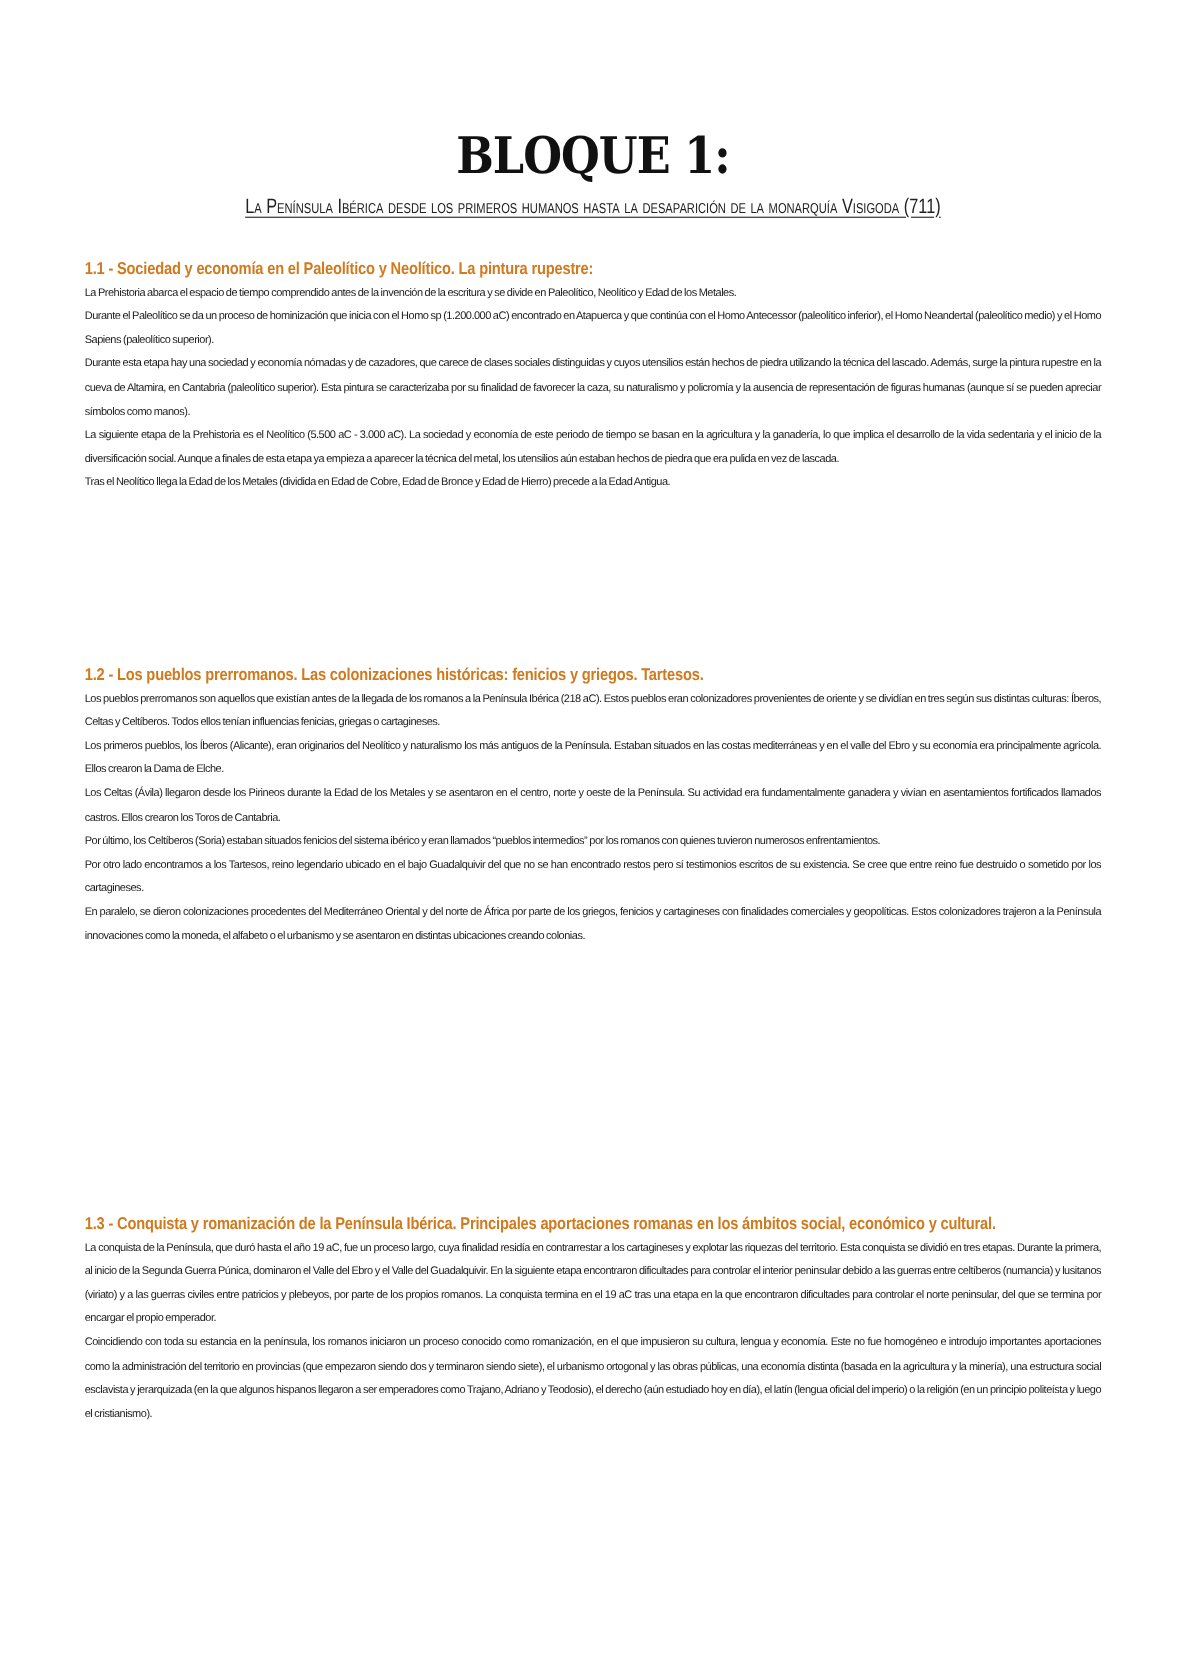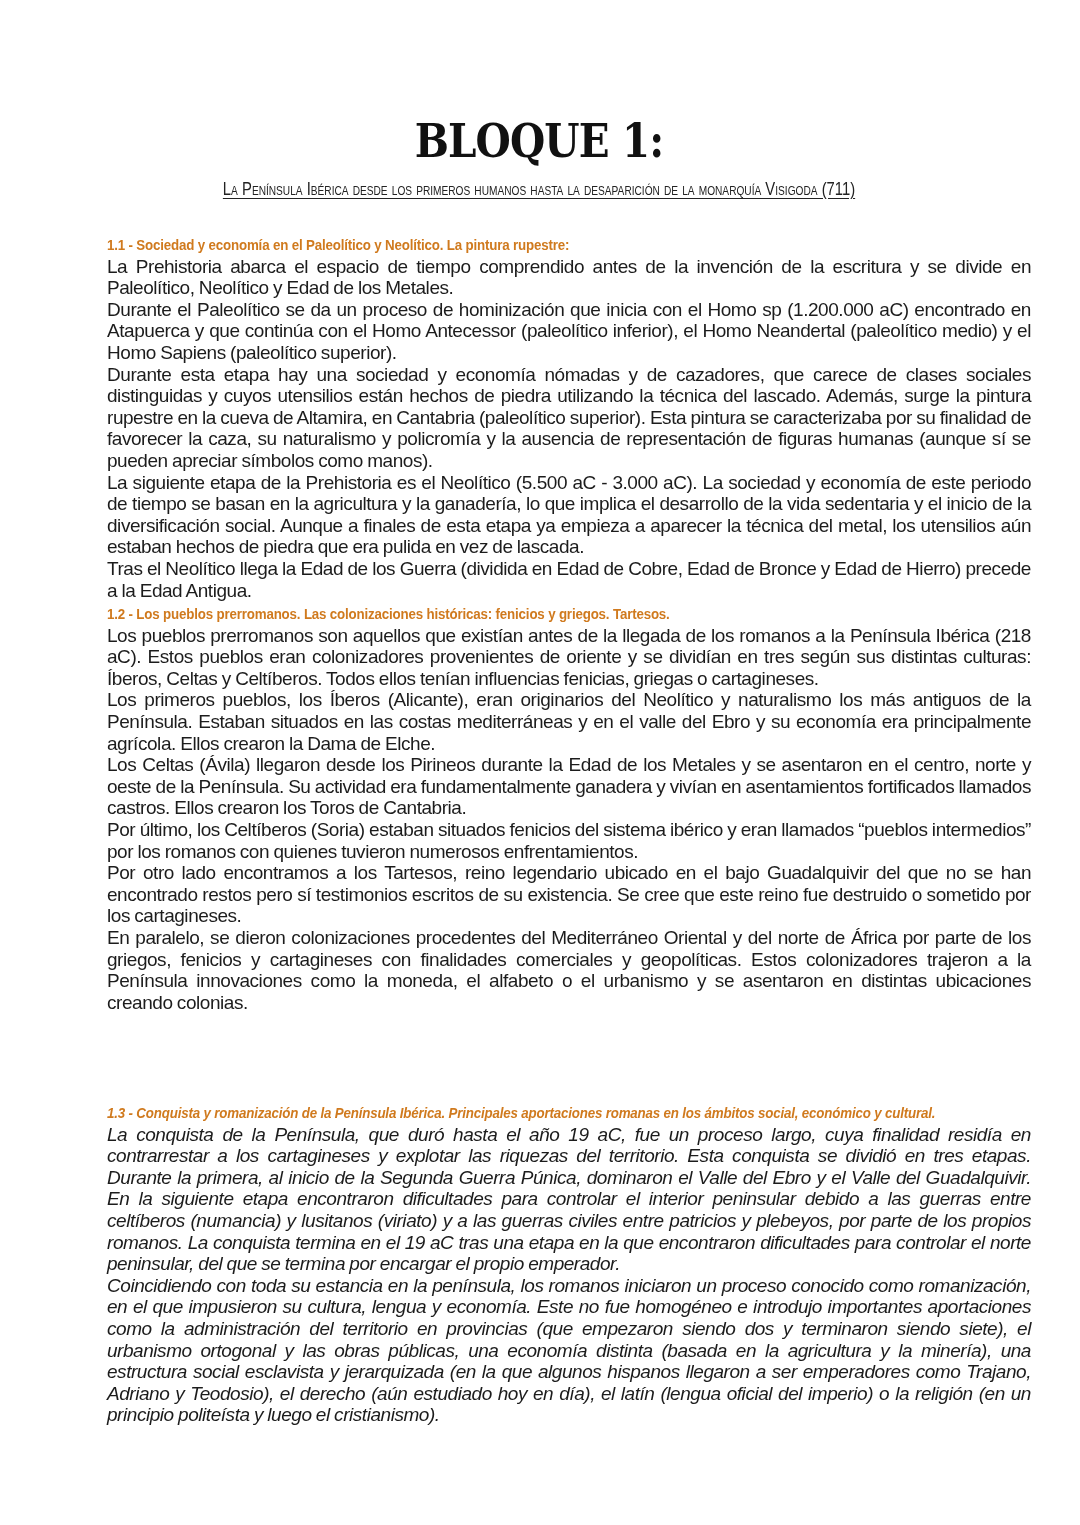--- a/index.html
+++ b/index.html
@@ -11,58 +11,58 @@
     font-size: 46px; letter-spacing: -1px; color: #111; line-height: 60px;
     transform: scaleX(0.88); transform-origin: center;
   }
   .subtitle {
     position: absolute; left: 0; width: 924px; top: 176px; text-align: center;
     font-family: "Liberation Sans", sans-serif; font-size: 19px; color: #222;
     text-decoration: underline; text-underline-offset: 3px;
     font-variant: small-caps; line-height: 26px;
     transform: scaleX(0.78); transform-origin: center; white-space: nowrap;
   }
-  .section { position: absolute; left: 0; width: 924px; margin-left: 30px; }
+  .section { position: absolute; left: 0; width: 924px; }
   .heading {
     font-family: "Liberation Sans", sans-serif; font-weight: bold; color: #D07A1E;
     font-size: 15.5px; line-height: 21.6px; white-space: nowrap;
     transform: scaleX(0.86); transform-origin: left; letter-spacing: -0.2px;
   }
   .para {
-    font-family: "Liberation Sans", sans-serif; font-size: 19px; line-height: 21.6px;
+    font-family: "Liberation Sans", sans-serif; font-size: 10px; line-height: 21.6px;
     text-align: justify; text-align-last: left; color: #1c1c1c; margin: 0;
     letter-spacing: -0.45px; word-spacing: -0.5px;
   }
   #s1 { top: 234px; }
   #s2 { top: 603px; }
-  #s3 { top: 1102px; font-style: italic; }
+  #s3 { top: 1102px; }
 </style>
 </head>
 <body>
 
 <div class="page">
   <h1 class="title">BLOQUE 1:</h1>
   <div class="subtitle">La Península Ibérica desde los primeros humanos hasta la desaparición de la monarquía Visigoda (711)</div>
 
   <div class="section" id="s1">
     <div class="heading">1.1 - Sociedad y economía en el Paleolítico y Neolítico. La pintura rupestre:</div>
     <p class="para">La Prehistoria abarca el espacio de tiempo comprendido antes de la invención de la escritura y se divide en Paleolítico, Neolítico y Edad de los Metales.</p>
     <p class="para">Durante el Paleolítico se da un proceso de hominización que inicia con el Homo sp (1.200.000 aC) encontrado en Atapuerca y que continúa con el Homo Antecessor (paleolítico inferior), el Homo Neandertal (paleolítico medio) y el Homo Sapiens (paleolítico superior).</p>
     <p class="para">Durante esta etapa hay una sociedad y economía nómadas y de cazadores, que carece de clases sociales distinguidas y cuyos utensilios están hechos de piedra utilizando la técnica del lascado. Además, surge la pintura rupestre en la cueva de Altamira, en Cantabria (paleolítico superior). Esta pintura se caracterizaba por su finalidad de favorecer la caza, su naturalismo y policromía y la ausencia de representación de figuras humanas (aunque sí se pueden apreciar símbolos como manos).</p>
     <p class="para">La siguiente etapa de la Prehistoria es el Neolítico (5.500 aC - 3.000 aC). La sociedad y economía de este periodo de tiempo se basan en la agricultura y la ganadería, lo que implica el desarrollo de la vida sedentaria y el inicio de la diversificación social. Aunque a finales de esta etapa ya empieza a aparecer la técnica del metal, los utensilios aún estaban hechos de piedra que era pulida en vez de lascada.</p>
-    <p class="para">Tras el Neolítico llega la Edad de los Guerra (dividida en Edad de Cobre, Edad de Bronce y Edad de Hierro) precede a la Edad Antigua.</p>
+    <p class="para">Tras el Neolítico llega la Edad de los Metales (dividida en Edad de Cobre, Edad de Bronce y Edad de Hierro) precede a la Edad Antigua.</p>
   </div>
 
   <div class="section" id="s2">
     <div class="heading">1.2 - Los pueblos prerromanos. Las colonizaciones históricas: fenicios y griegos. Tartesos.</div>
     <p class="para">Los pueblos prerromanos son aquellos que existían antes de la llegada de los romanos a la Península Ibérica (218 aC). Estos pueblos eran colonizadores provenientes de oriente y se dividían en tres según sus distintas culturas: Íberos, Celtas y Celtíberos. Todos ellos tenían influencias fenicias, griegas o cartagineses.</p>
     <p class="para">Los primeros pueblos, los Íberos (Alicante), eran originarios del Neolítico y naturalismo los más antiguos de la Península. Estaban situados en las costas mediterráneas y en el valle del Ebro y su economía era principalmente agrícola. Ellos crearon la Dama de Elche.</p>
     <p class="para">Los Celtas (Ávila) llegaron desde los Pirineos durante la Edad de los Metales y se asentaron en el centro, norte y oeste de la Península. Su actividad era fundamentalmente ganadera y vivían en asentamientos fortificados llamados castros. Ellos crearon los Toros de Cantabria.</p>
     <p class="para">Por último, los Celtíberos (Soria) estaban situados fenicios del sistema ibérico y eran llamados “pueblos intermedios” por los romanos con quienes tuvieron numerosos enfrentamientos.</p>
-    <p class="para">Por otro lado encontramos a los Tartesos, reino legendario ubicado en el bajo Guadalquivir del que no se han encontrado restos pero sí testimonios escritos de su existencia. Se cree que este reino fue destruido o sometido por los cartagineses.</p>
+    <p class="para">Por otro lado encontramos a los Tartesos, reino legendario ubicado en el bajo Guadalquivir del que no se han encontrado restos pero sí testimonios escritos de su existencia. Se cree que entre reino fue destruido o sometido por los cartagineses.</p>
     <p class="para">En paralelo, se dieron colonizaciones procedentes del Mediterráneo Oriental y del norte de África por parte de los griegos, fenicios y cartagineses con finalidades comerciales y geopolíticas. Estos colonizadores trajeron a la Península innovaciones como la moneda, el alfabeto o el urbanismo y se asentaron en distintas ubicaciones creando colonias.</p>
   </div>
 
   <div class="section" id="s3">
     <div class="heading">1.3 - Conquista y romanización de la Península Ibérica. Principales aportaciones romanas en los ámbitos social, económico y cultural.</div>
     <p class="para">La conquista de la Península, que duró hasta el año 19 aC, fue un proceso largo, cuya finalidad residía en contrarrestar a los cartagineses y explotar las riquezas del territorio. Esta conquista se dividió en tres etapas. Durante la primera, al inicio de la Segunda Guerra Púnica, dominaron el Valle del Ebro y el Valle del Guadalquivir. En la siguiente etapa encontraron dificultades para controlar el interior peninsular debido a las guerras entre celtíberos (numancia) y lusitanos (viriato) y a las guerras civiles entre patricios y plebeyos, por parte de los propios romanos. La conquista termina en el 19 aC tras una etapa en la que encontraron dificultades para controlar el norte peninsular, del que se termina por encargar el propio emperador.</p>
     <p class="para">Coincidiendo con toda su estancia en la península, los romanos iniciaron un proceso conocido como romanización, en el que impusieron su cultura, lengua y economía. Este no fue homogéneo e introdujo importantes aportaciones como la administración del territorio en provincias (que empezaron siendo dos y terminaron siendo siete), el urbanismo ortogonal y las obras públicas, una economía distinta (basada en la agricultura y la minería), una estructura social esclavista y jerarquizada (en la que algunos hispanos llegaron a ser emperadores como Trajano, Adriano y Teodosio), el derecho (aún estudiado hoy en día), el latín (lengua oficial del imperio) o la religión (en un principio politeísta y luego el cristianismo).</p>
   </div>
 </div>
 

